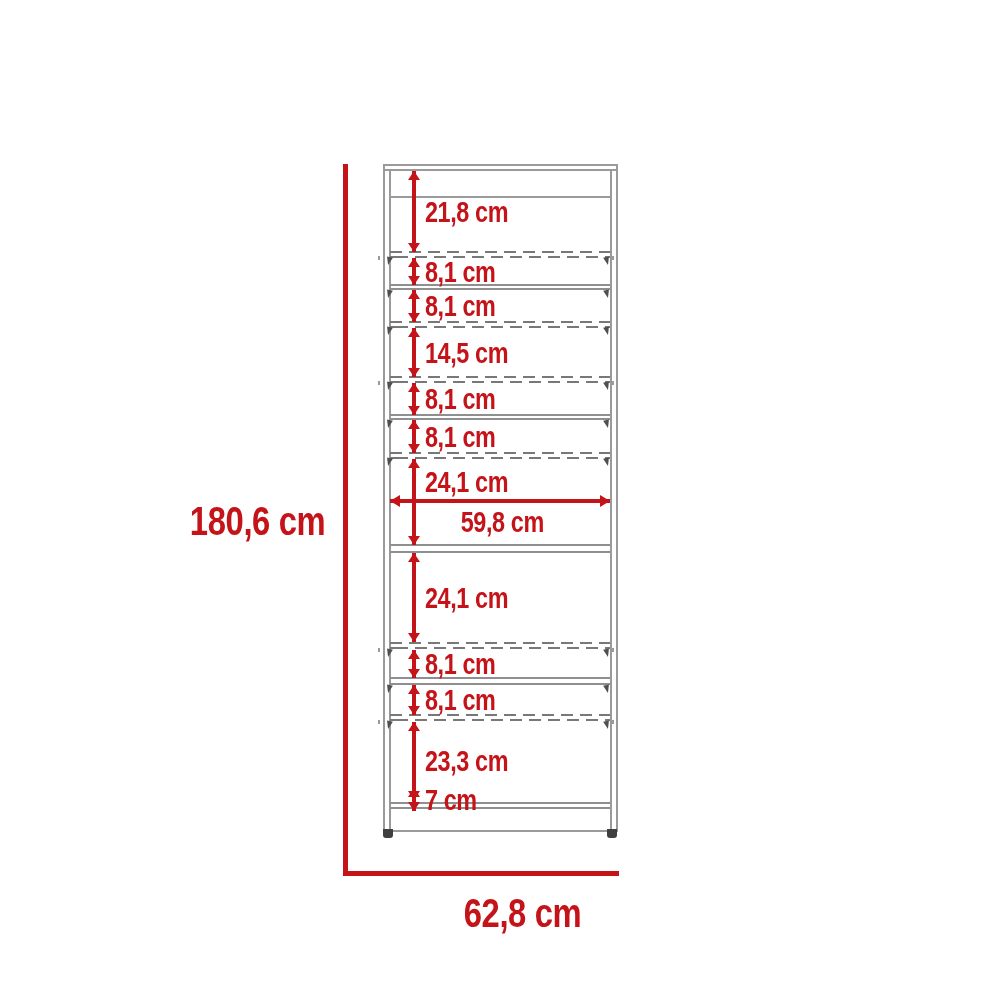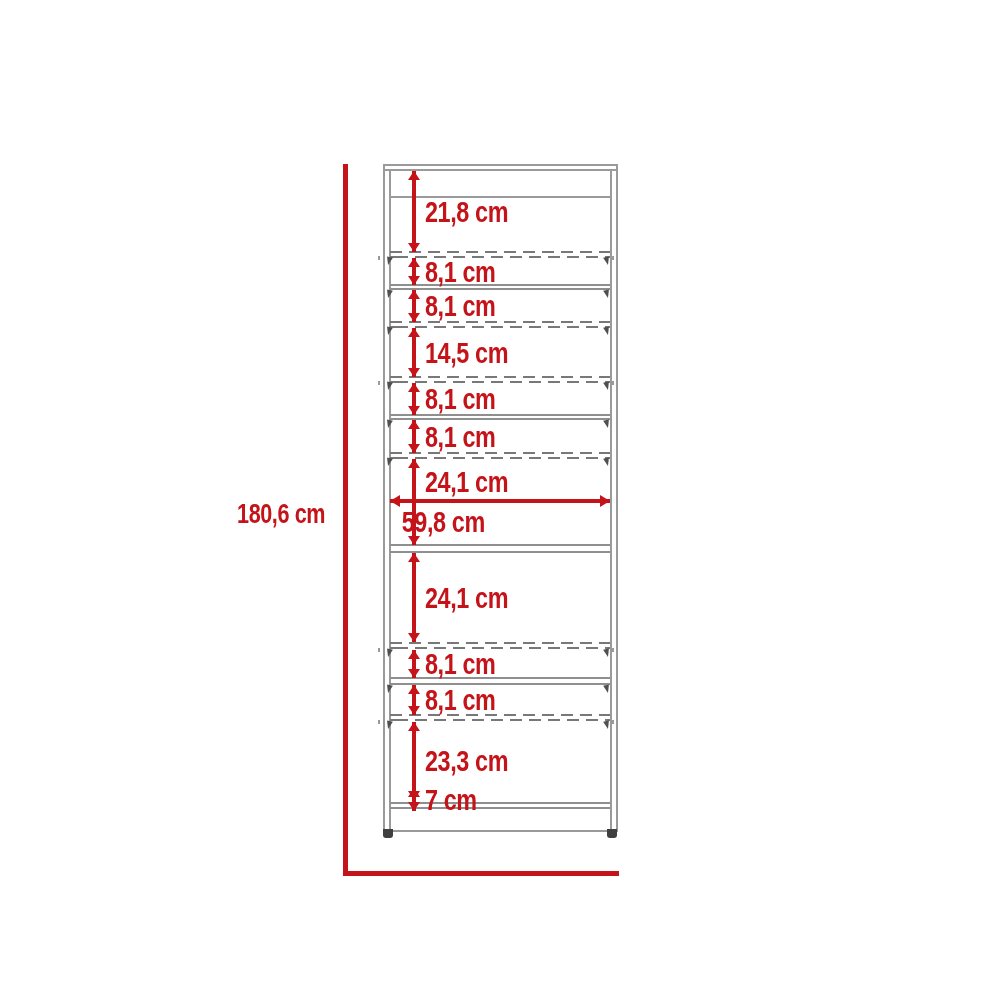--- a/index.html
+++ b/index.html
@@ -34,21 +34,21 @@
     transform-origin:left center;font-weight:bold;font-size:30px;color:#c41419;
     letter-spacing:-0.5px;white-space:nowrap;line-height:1;}
   .vdim.lbl-high .dlabel{top:27%;}
   .hdim{position:absolute;top:499px;left:390px;width:220px;height:4px;background:#c41419;}
   .hdim::before{content:"";position:absolute;left:0;top:50%;transform:translateY(-50%);
     border-top:6px solid transparent;border-bottom:6px solid transparent;
     border-right:10px solid #c41419;}
   .hdim::after{content:"";position:absolute;right:0;top:50%;transform:translateY(-50%);
     border-top:6px solid transparent;border-bottom:6px solid transparent;
     border-left:10px solid #c41419;}
-  .biglbl{position:absolute;font-weight:bold;font-size:27px;color:#c41419;
+  .biglbl{position:absolute;font-weight:bold;font-size:41px;color:#c41419;
     letter-spacing:-0.5px;white-space:nowrap;line-height:1;}
   .biglbl span{display:inline-block;}
   .redline{position:absolute;background:#c41419;}
 </style>
 </head>
 <body>
 
 <div id="canvas">
 
   <div>
@@ -155,25 +155,28 @@
     <span class="dlabel">8,1 cm</span>
   </div>
   <div class="vdim" style="top:722px;height:78px;text-decoration:underline;">
     <span class="dlabel">23,3 cm</span>
   </div>
   <div class="vdim" style="top:788px;height:23px;">
     <span class="dlabel">7 cm</span>
   </div>
 
   <div class="hdim"></div>
-  <div class="biglbl" style="left:390px;top:507px;width:252px;text-align:left;font-size:30px;">
+  <div class="biglbl" style="left:376px;top:507px;width:252px;text-align:center;font-size:30px;">
     <span style="transform:scaleX(0.78);transform-origin:center;">59,8 cm</span>
   </div>
 
   <div class="redline" style="left:343px;top:164px;width:5px;height:712px;"></div>
   <div class="redline" style="left:343px;top:871px;width:276px;height:5px;"></div>
 
   <div class="biglbl" style="left:0;top:501px;width:325px;text-align:right;">
     <span style="transform:scaleX(0.8);transform-origin:right center;">180,6 cm</span>
   </div>
 
+  <div class="biglbl" style="left:392px;top:893px;width:260px;text-align:center;">
+    <span style="transform:scaleX(0.8);transform-origin:center;">62,8 cm</span>
+  </div>
 
 </div>
 
 </body></html>

